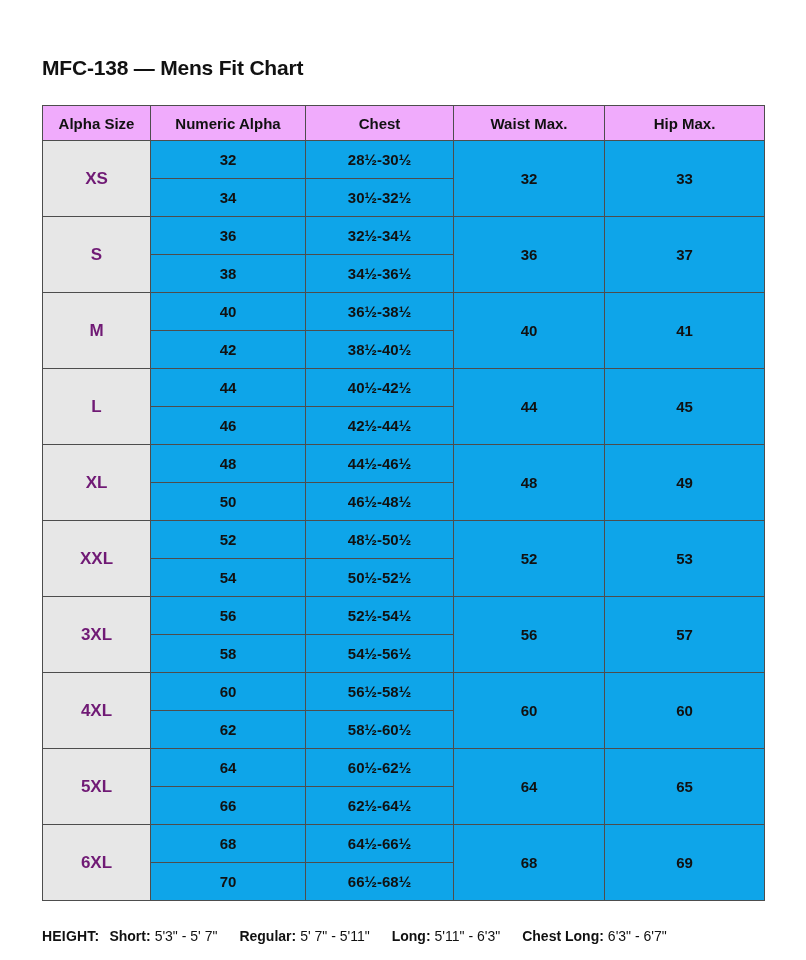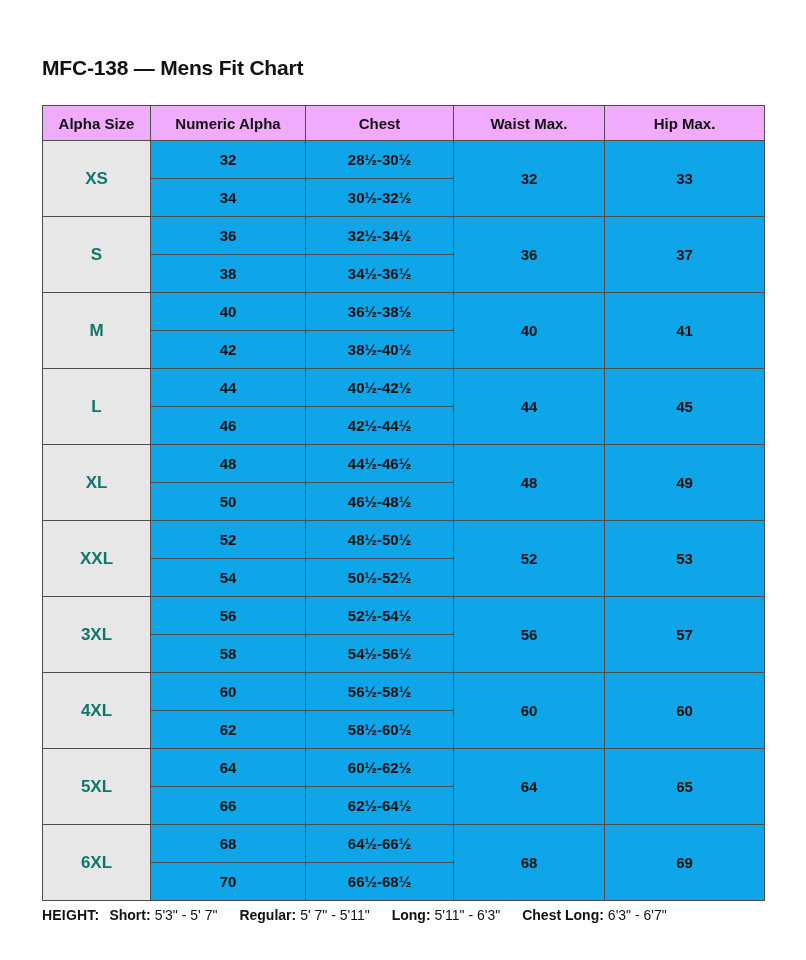--- a/index.html
+++ b/index.html
@@ -41,24 +41,24 @@
     height: 38px;
     background: #0ea5e9;
     font-size: 15px;
     font-weight: bold;
     color: #111;
   }
   .fit-table tbody th.alpha {
     background: #e7e7e7;
     font-size: 17px;
     font-weight: bold;
-    color: #0f766e;
+    color: #701a75;
   }
   .footer {
-    margin-top: 6px;
+    margin-top: 27px;
     display: flex;
     align-items: baseline;
     font-size: 14px;
     white-space: nowrap;
     color: #111;
   }
   .footer .f-label {
     font-weight: bold;
     margin-right: 10px;
     letter-spacing: 0.2px;

